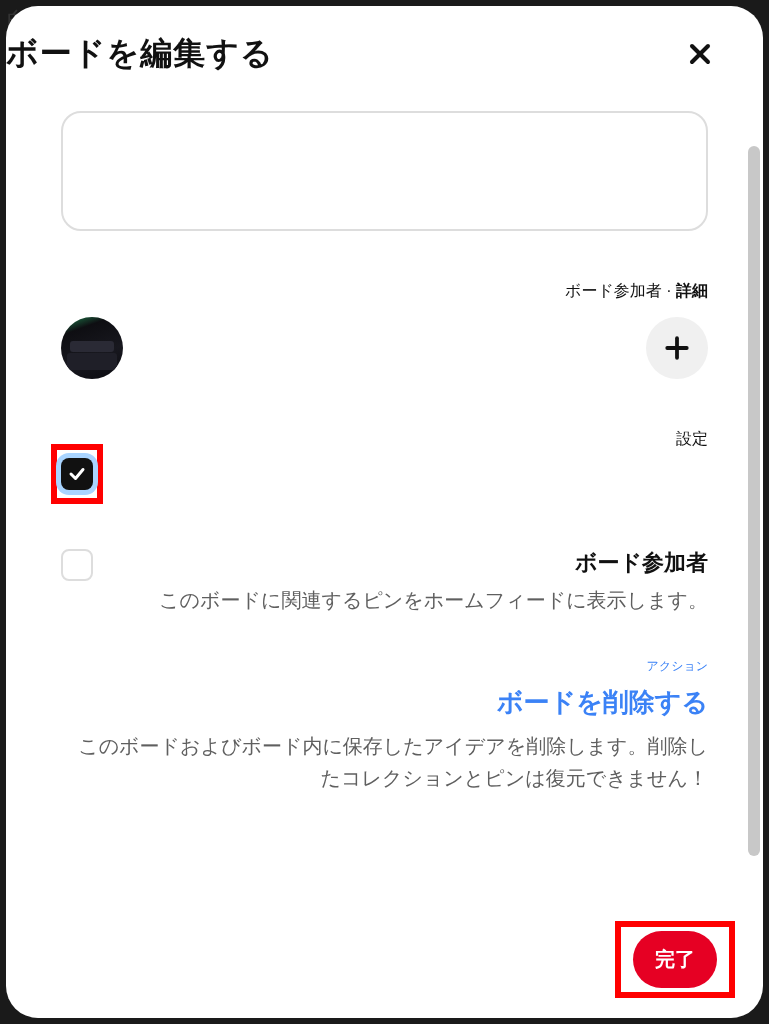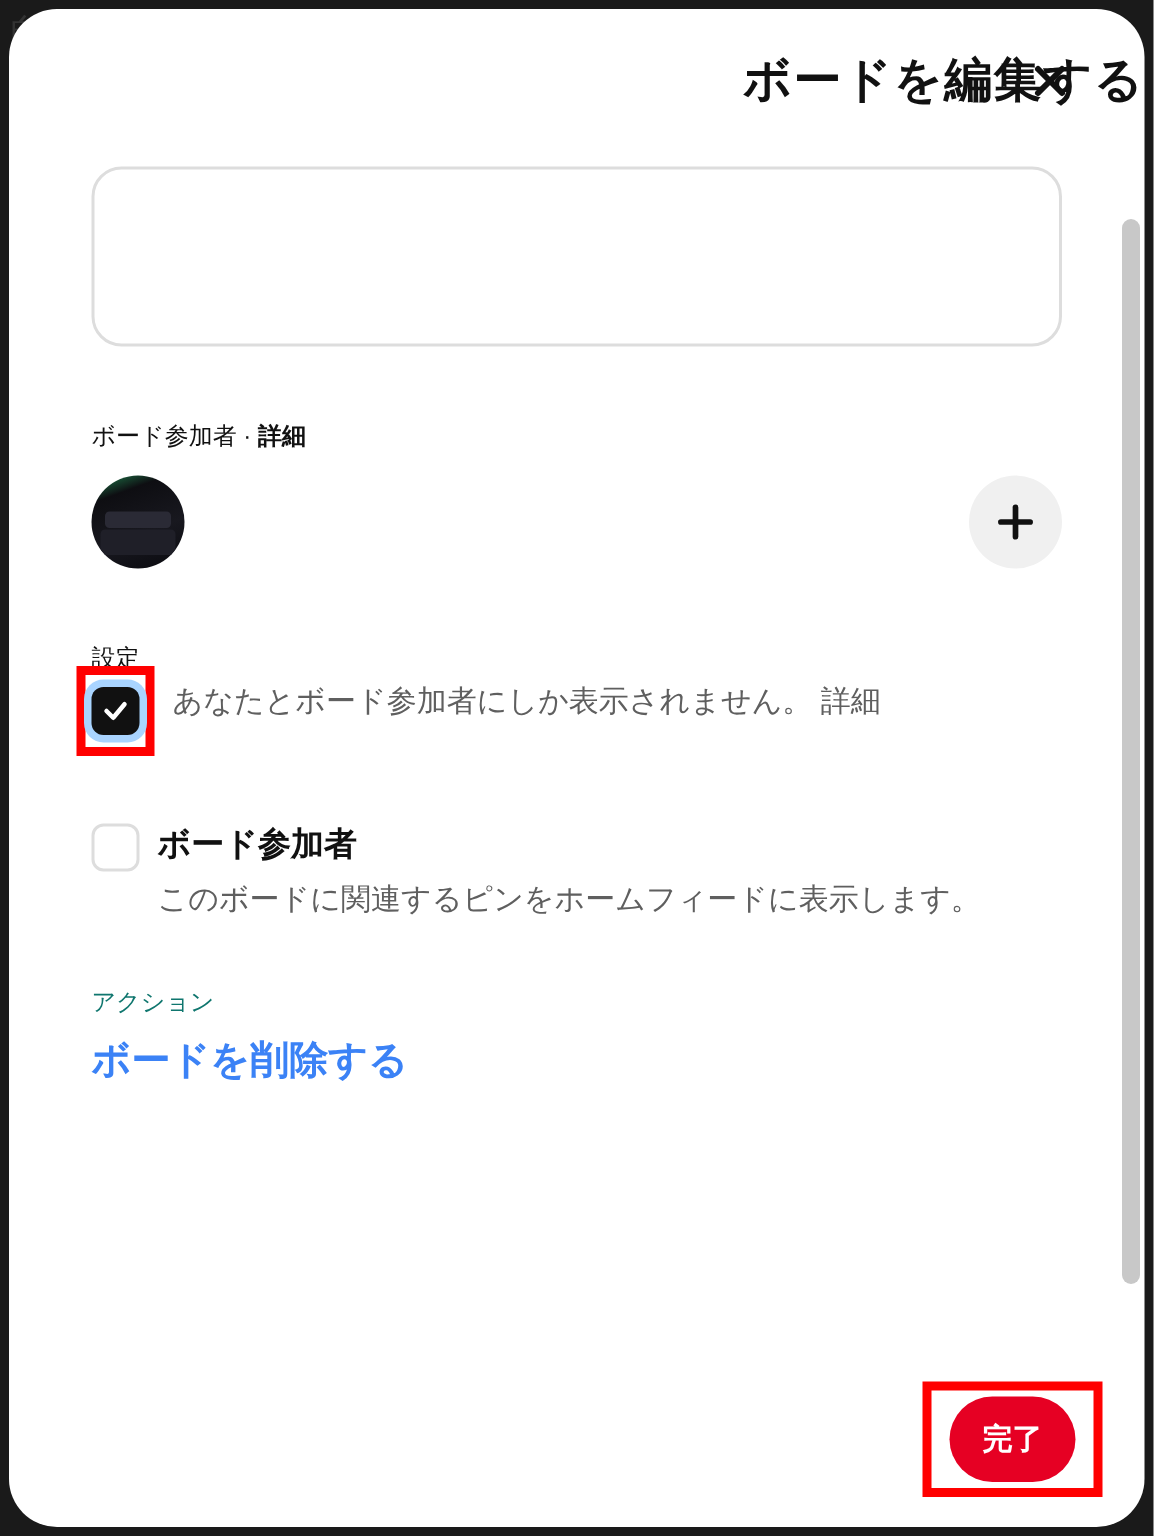--- a/index.html
+++ b/index.html
@@ -27,21 +27,21 @@
       background: #fff;
       border-radius: 32px;
       overflow: hidden;
       display: flex;
       flex-direction: column;
     }
     .modal-header {
       position: relative;
       display: flex;
       align-items: center;
-      justify-content: flex-end;
+      justify-content: flex-start;
       height: 95px;
       flex-shrink: 0;
     }
     .modal-title {
       font-size: 32px;
       font-weight: 700;
       color: #111;
       letter-spacing: 1px;
     }
     .close-btn {
@@ -56,20 +56,21 @@
       justify-content: center;
       cursor: pointer;
       border-radius: 50%;
     }
     .close-btn svg { width: 24px; height: 24px; }
     .modal-body {
       flex: 1;
       overflow-y: auto;
       padding: 0 55px 100px 55px;
       position: relative;
+      text-align: right;
     }
     .scrollbar-track {
       position: absolute;
       right: 3px;
       top: 140px;
       width: 12px;
       height: 710px;
       background: #c8c8c8;
       border-radius: 6px;
     }
@@ -183,22 +184,22 @@
     .setting-desc {
       font-size: 20px;
       color: #5f5f5f;
       line-height: 1.6;
     }
     .setting-desc .link-inline {
       cursor: pointer;
       color: #5f5f5f;
     }
     .actions-heading {
-      font-size: 16px;
-      color: #0f766e;
+      font-size: 12px;
+      color: #3b82f6;
       margin-top: 28px;
       margin-bottom: 10px;
     }
     .action-title {
       font-size: 26px;
       font-weight: 700;
       color: #3b82f6;
       margin-bottom: 10px;
     }
     .action-desc {
@@ -264,35 +265,33 @@
 
     <div class="setting-row">
       <div class="checkbox-highlight">
         <div class="checkbox checked">
           <svg viewBox="0 0 24 24" fill="none" stroke="#fff" stroke-width="4" stroke-linecap="round" stroke-linejoin="round">
             <polyline points="4,12 10,18 20,6"></polyline>
           </svg>
         </div>
       </div>
       <div class="setting-text">
-        <div class="setting-desc">
-          <span>あなたとボード参加者にしか表示されません。 </span><span class="link-inline">詳細</span>
-        </div>
       </div>
     </div>
 
     <div class="setting-row">
       <div class="checkbox unchecked"></div>
       <div class="setting-text">
         <div class="setting-title">ボード参加者</div>
         <div class="setting-desc">このボードに関連するピンをホームフィードに表示します。</div>
       </div>
     </div>
 
     <div class="actions-heading">アクション</div>
     <div class="action-title">ボードを削除する</div>
+    <div class="action-desc">このボードおよびボード内に保存したアイデアを削除します。削除したコレクションとピンは復元できません！</div>
 
   </div>
 
   <div class="done-highlight">
     <div class="done-btn">完了</div>
   </div>
 </div>
 
 </body></html>

